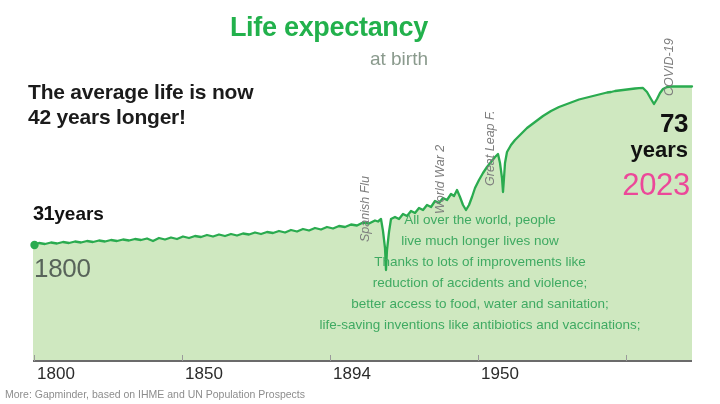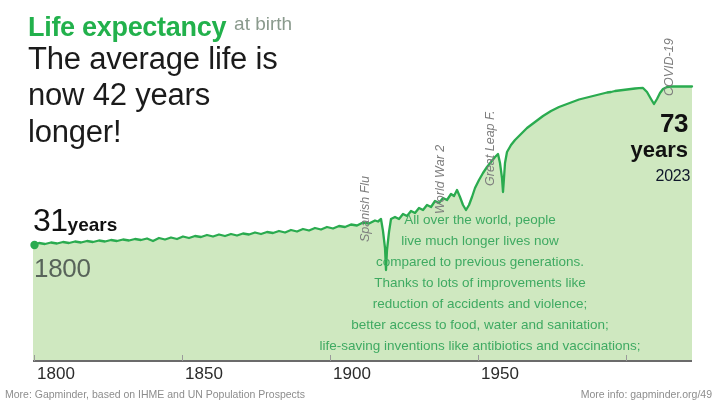--- a/index.html
+++ b/index.html
@@ -22,40 +22,42 @@
 
   
   #header-block {
     position: absolute;
     left: 28px;
     top: 14px;
     width: 400px;
   }
   #title-row {
     display: flex;
-    align-items: flex-start;
+    align-items: flex-end;
     gap: 8px;
     white-space: nowrap;
+    flex-direction: column;
   }
   #chart-title {
     font-size: 27px;
     font-weight: bold;
     color: #22b14c;
     letter-spacing: -0.3px;
     line-height: 1;
   }
   #chart-subtitle {
     font-size: 19px;
     font-weight: normal;
     color: #8a9a8d;
     line-height: 1;
   }
   #headline {
-    font-size: 31px;
-    font-weight: normal;
+    margin-top: 12px;
+    font-size: 21px;
+    font-weight: bold;
     color: #1b1b1b;
     line-height: 1.17;
     letter-spacing: -0.2px;
     width: 250px;
   }
 
   
   #plot {
     position: absolute;
     left: 33px;
@@ -107,22 +109,22 @@
   }
 
   #start-value {
     position: absolute;
     left: 33px;
     top: 202px;
     white-space: nowrap;
     color: #111111;
   }
   #start-value .big {
-    font-size: 32px;
-    font-weight: normal;
+    font-size: 20px;
+    font-weight: bold;
     letter-spacing: -0.5px;
   }
   #start-value .unit {
     font-size: 19px;
     font-weight: bold;
   }
   #start-year {
     position: absolute;
     left: 34px;
     top: 253px;
@@ -147,22 +149,22 @@
   }
   #end-value .unit {
     font-size: 22px;
     font-weight: bold;
     display: block;
   }
   #end-year {
     position: absolute;
     right: 30px;
     top: 167px;
-    font-size: 16px;
-    color: #0f172a;
+    font-size: 31px;
+    color: #ec4899;
     letter-spacing: -0.3px;
   }
 
   #body-copy {
     position: absolute;
     right: 30px;
     top: 210px;
     width: 420px;
     text-align: center;
     font-size: 13.5px;
@@ -267,36 +269,34 @@
 
   <div id="end-value">
     <span class="big">73</span>
     <span class="unit">years</span>
   </div>
   <div id="end-year">2023</div>
 
   <div id="body-copy">
     <div>All over the world, people</div>
     <div>live much longer lives now</div>
-    <div>compared to previous generations.</div>
     <div>Thanks to lots of improvements like</div>
     <div>reduction of accidents and violence;</div>
     <div>better access to food, water and sanitation;</div>
     <div>life-saving inventions like antibiotics and vaccinations;</div>
   </div>
 
   <div id="axis-line"></div>
   <div class="tick-mark" style="left:34px;"></div>
   <div class="tick-mark" style="left:182px;"></div>
   <div class="tick-mark" style="left:330px;"></div>
   <div class="tick-mark" style="left:478px;"></div>
   <div class="tick-mark" style="left:626px;"></div>
 
   <div class="tick-label" style="left:56px;">1800</div>
   <div class="tick-label" style="left:204px;">1850</div>
-  <div class="tick-label" style="left:352px;">1900</div>
+  <div class="tick-label" style="left:352px;">1894</div>
   <div class="tick-label" style="left:500px;">1950</div>
   <div class="tick-label" style="left:632px;margin-top:38px;">2000</div>
 
   <div id="footer-left">More: Gapminder, based on IHME and UN Population Prospects</div>
-  <div id="footer-right">More info: gapminder.org/49</div>
 
 </div>
 
 </body></html>

